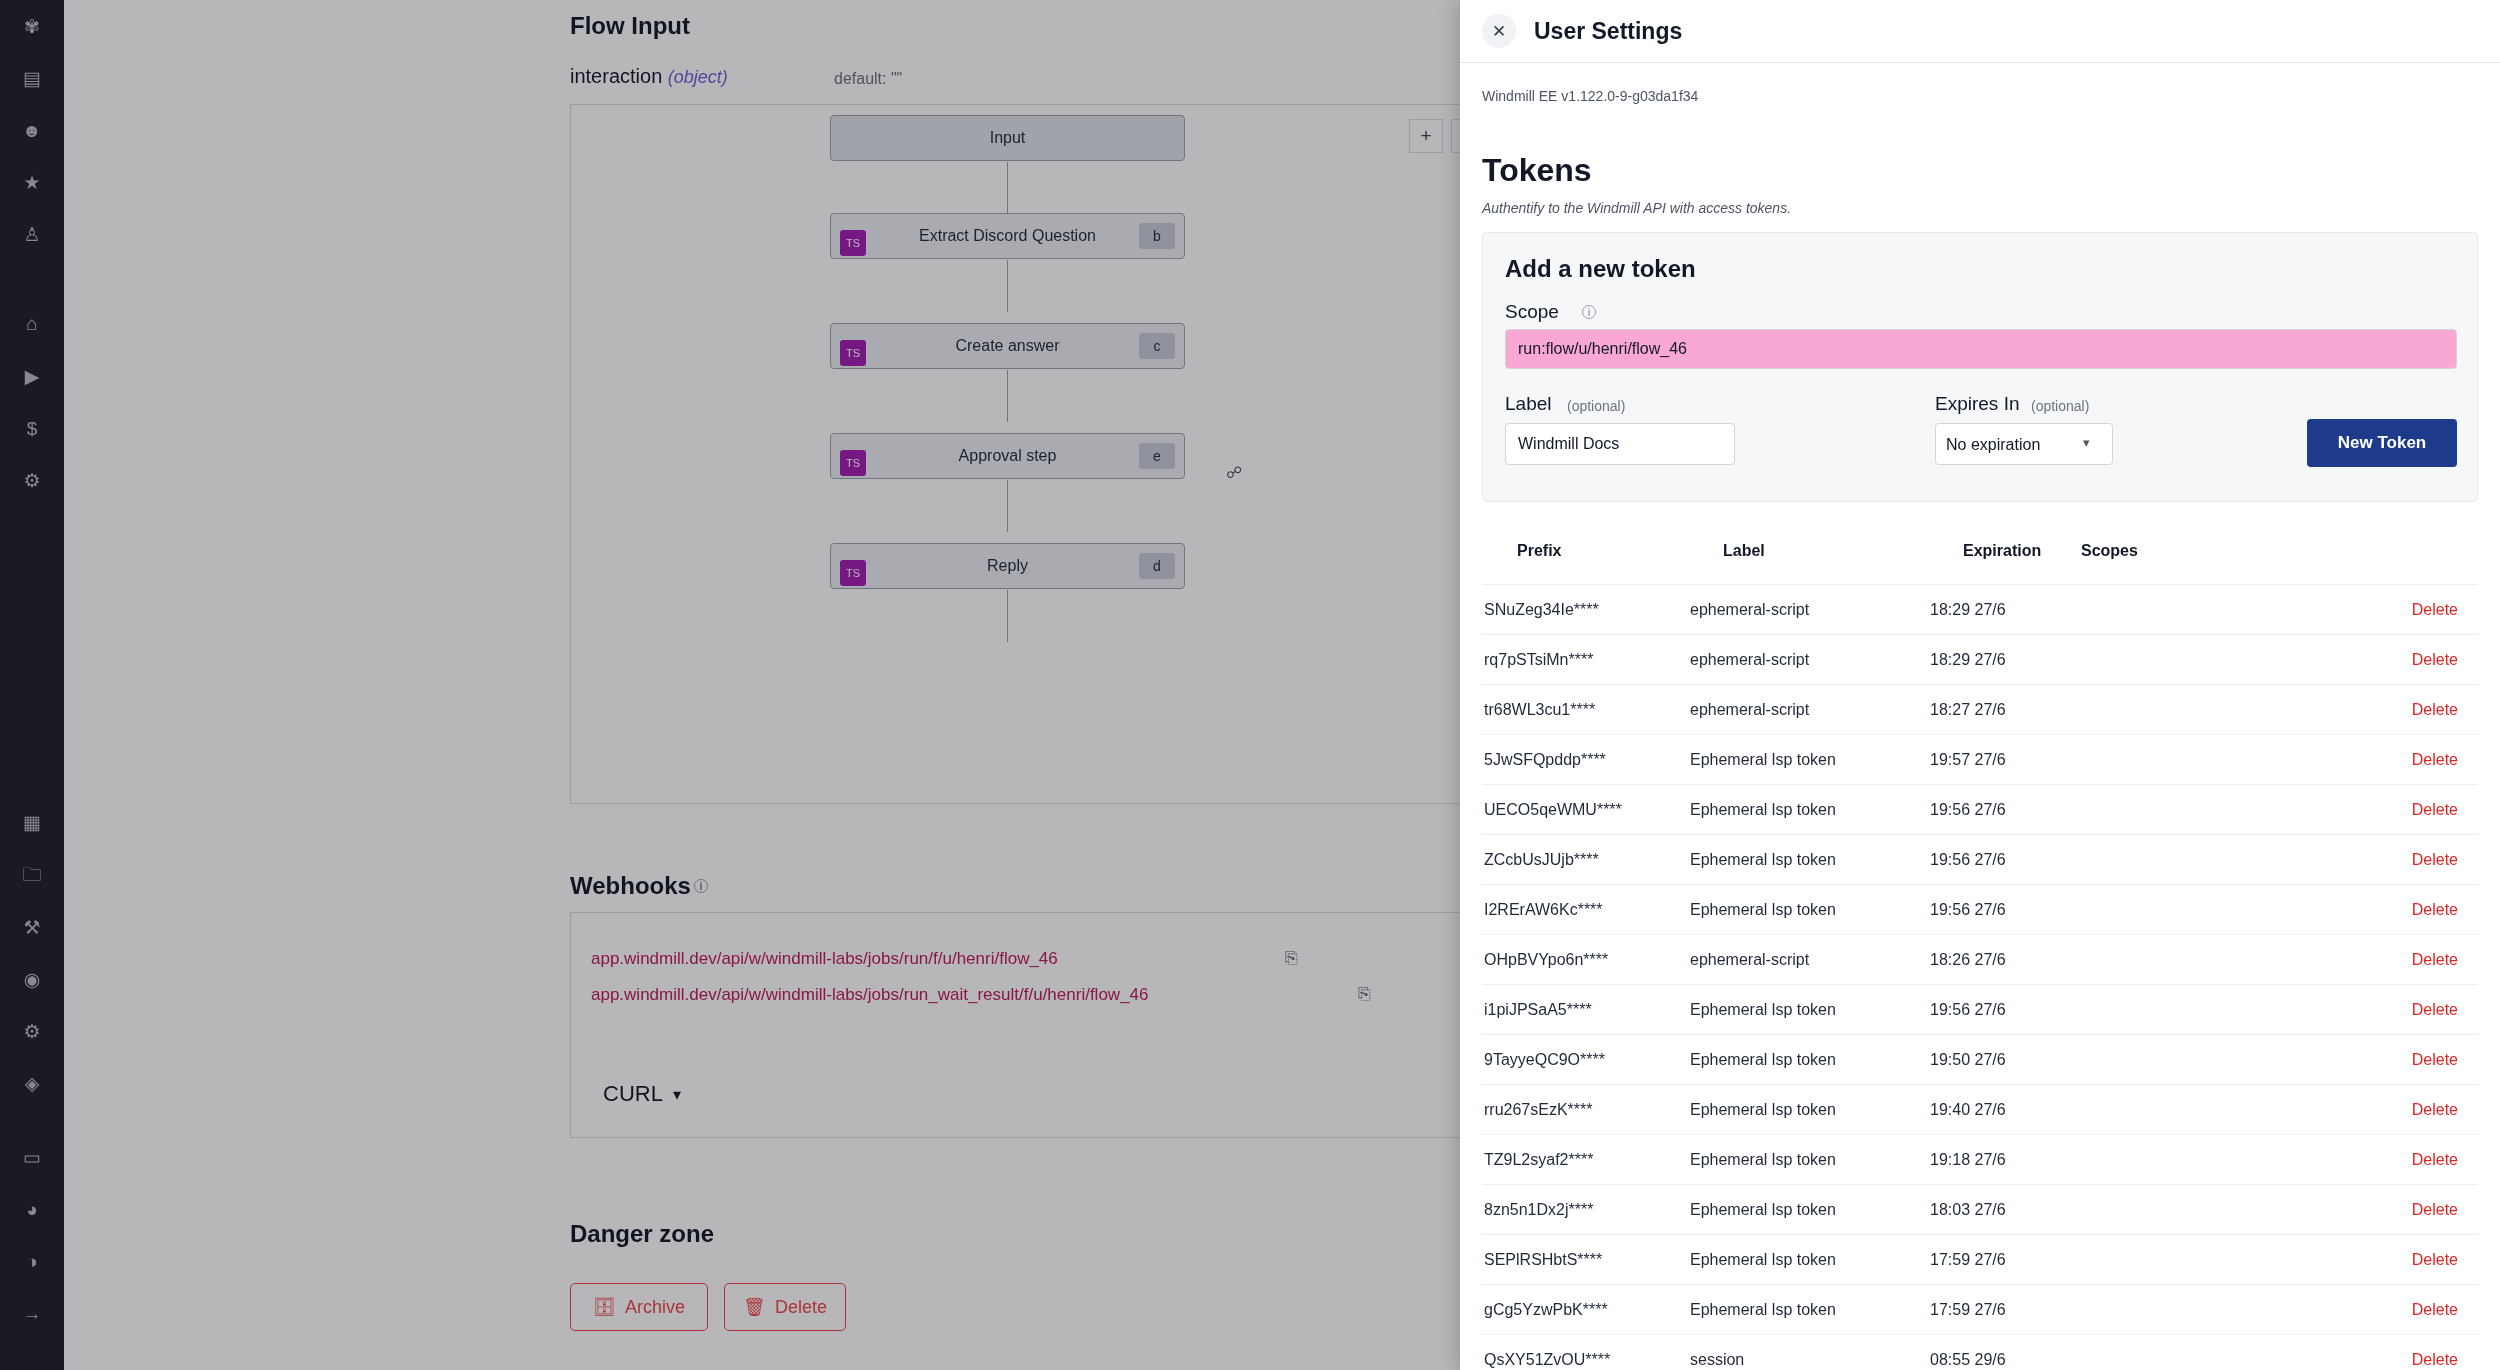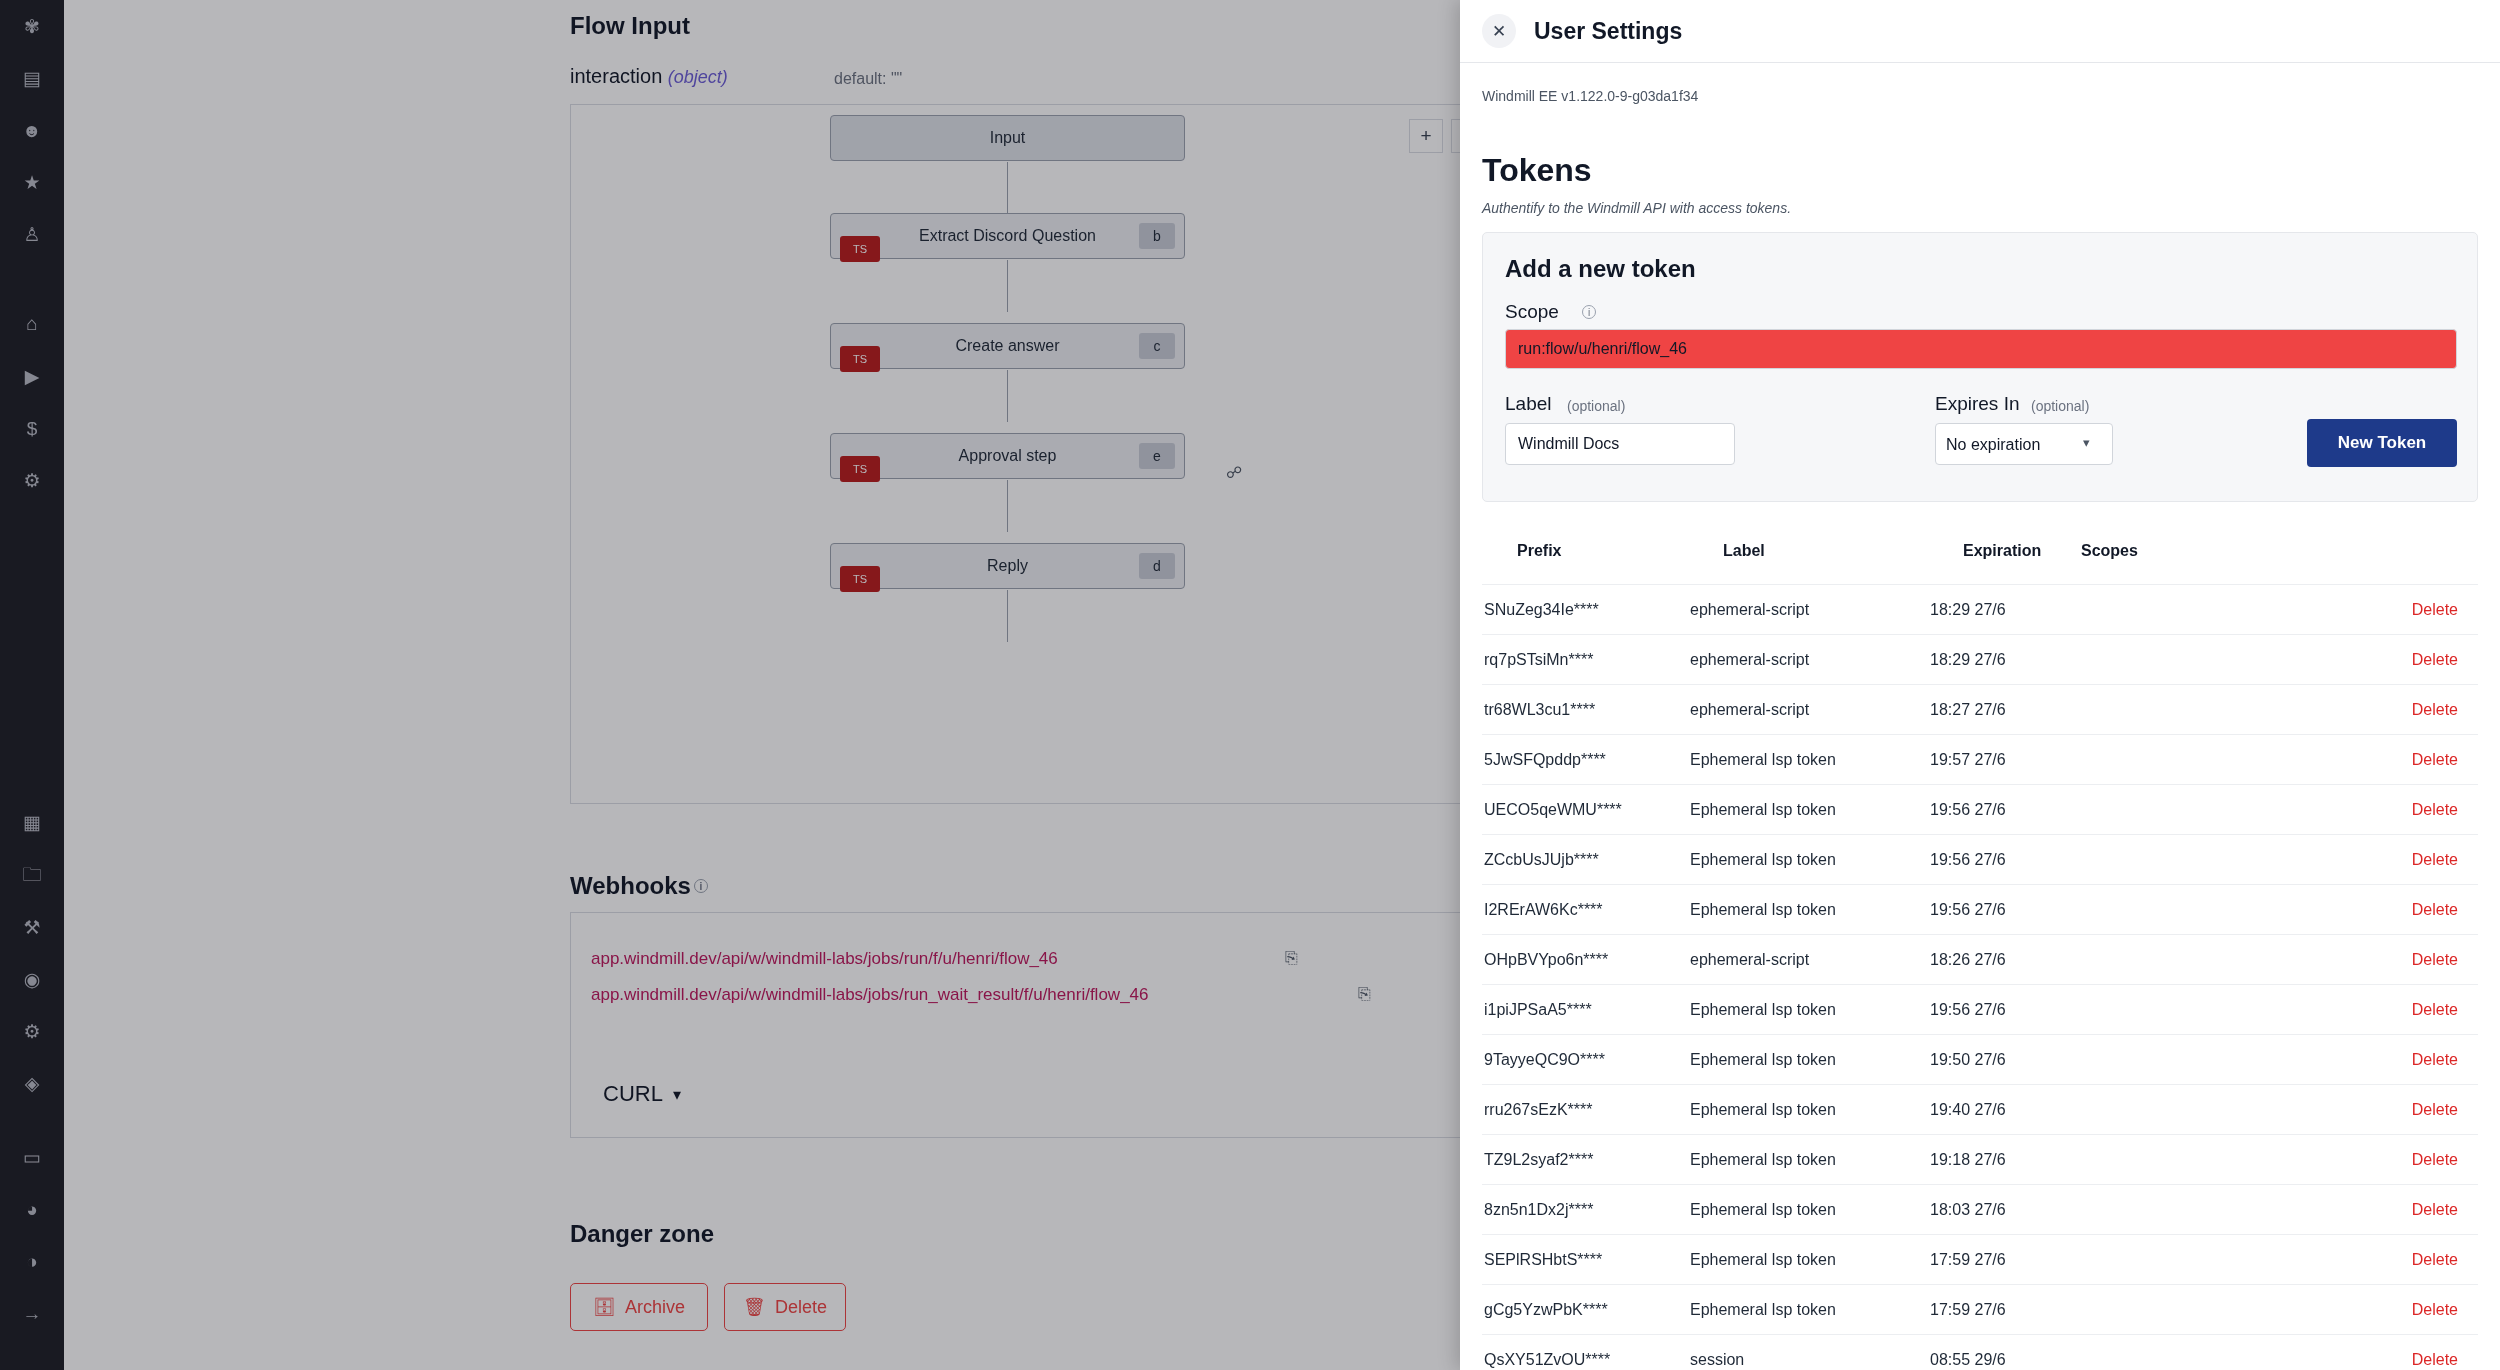--- a/index.html
+++ b/index.html
@@ -48,22 +48,22 @@
     background: #fff; color: #374151; font-size: 19px; line-height: 32px; text-align: center;
   }
   .node {
     position: absolute; left: 259px; width: 355px; height: 46px;
     border-radius: 4px; border: 1px solid #9aa1ae; background: #eceef2;
     display: flex; align-items: center; justify-content: center;
     font-size: 16px; color: #1f2937;
   }
   .node.plain { background: #dfe2e8; }
   .node .badge-lang {
-    position: absolute; left: 9px; top: 22px; width: 40px; height: 26px; border-radius: 3px;
-    background: #b91c1c; color: #fff; font-size: 11px; display: flex; align-items: center; justify-content: center;
+    position: absolute; left: 9px; top: 16px; width: 26px; height: 26px; border-radius: 3px;
+    background: #a21caf; color: #fff; font-size: 11px; display: flex; align-items: center; justify-content: center;
   }
   .node .badge-id {
     position: absolute; right: 9px; top: 9px; width: 36px; height: 26px; border-radius: 3px;
     background: #c7ccd6; color: #1f2937; font-size: 14px; display: flex; align-items: center; justify-content: center;
   }
   .edge { position: absolute; left: 436px; width: 1px; background: #9aa1ae; }
   .approval-icon {
     position: absolute; left: 655px; top: 358px; width: 26px; height: 22px;
     color: #4b5563; font-size: 16px;
   }
@@ -123,21 +123,21 @@
 
   #add-token-card {
     position: absolute; left: 22px; top: 232px; width: 996px; height: 270px;
     background: #f6f7f9; border: 1px solid #e5e7eb; border-radius: 5px;
   }
   #add-token-title { position: absolute; left: 22px; top: 22px; font-size: 24px; font-weight: bold; color: #111827; }
   #scope-label { position: absolute; left: 22px; top: 68px; font-size: 19px; color: #111827; }
   #scope-info { position: absolute; left: 96px; top: 72px; }
   #scope-input {
     position: absolute; left: 22px; top: 96px; width: 952px; height: 40px;
-    border: 1px solid #d1d5db; border-radius: 4px; background: #ef4444;
+    border: 1px solid #d1d5db; border-radius: 4px; background: #f9a8d4;
     font-size: 16px; color: #111827; padding: 0 12px; font-family: "Liberation Sans", sans-serif;
   }
   #label-label { position: absolute; left: 22px; top: 160px; font-size: 19px; color: #111827; }
   #label-opt { position: absolute; left: 84px; top: 165px; font-size: 14px; color: #6b7280; }
   #label-input {
     position: absolute; left: 22px; top: 190px; width: 230px; height: 42px;
     border: 1px solid #d1d5db; border-radius: 4px; background: #fff;
     font-size: 16px; color: #111827; padding: 0 12px; font-family: "Liberation Sans", sans-serif;
   }
   #expires-label { position: absolute; left: 452px; top: 160px; font-size: 19px; color: #111827; }

